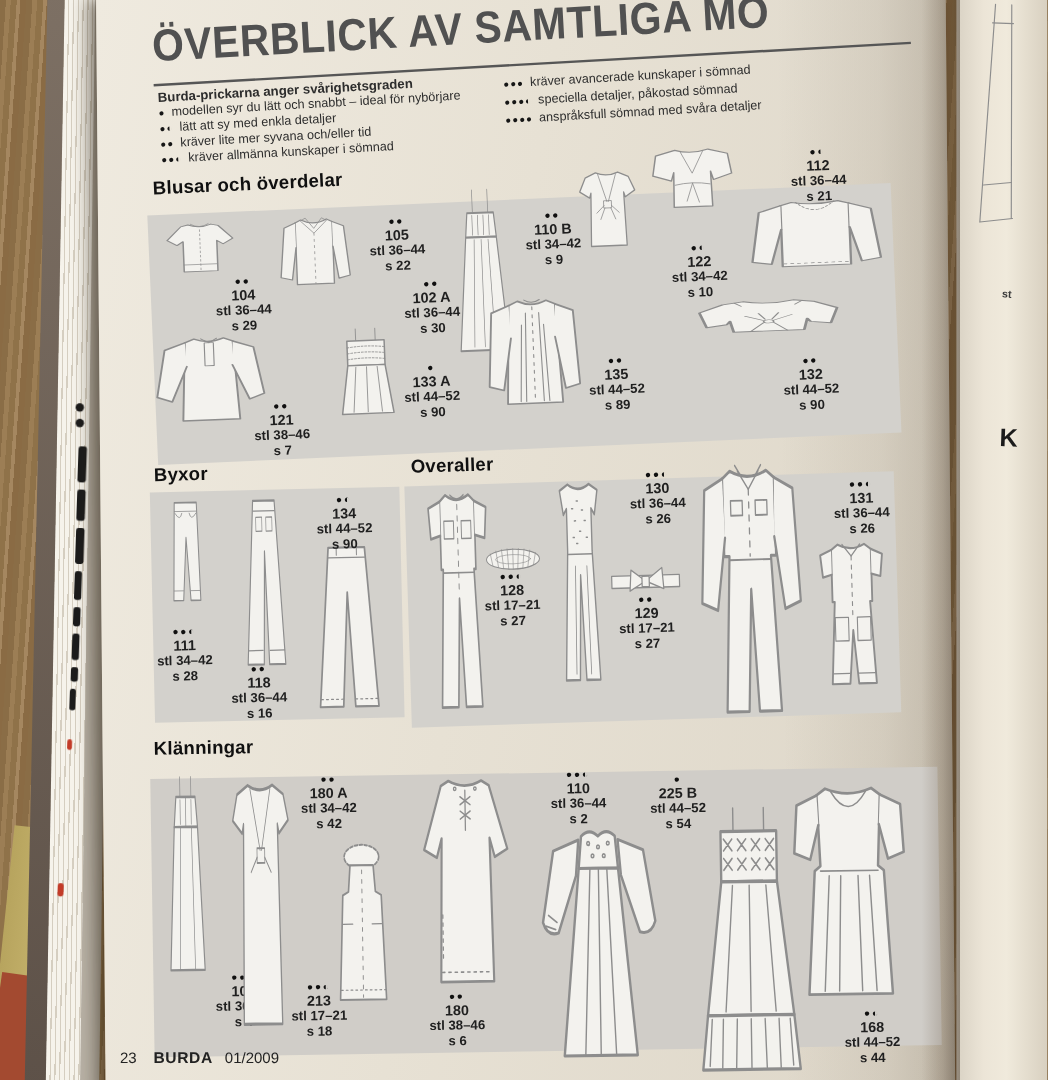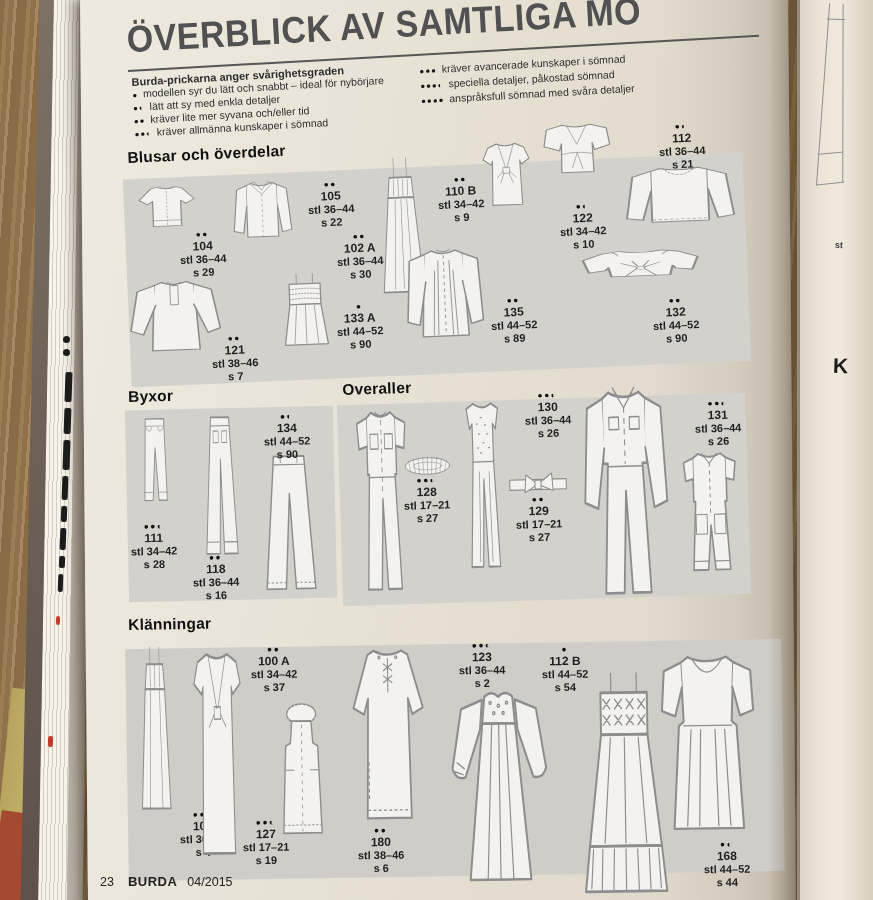--- a/index.html
+++ b/index.html
@@ -419,40 +419,40 @@
             <g class="sk">
               <path class="fl" d="M34,8 Q50,13 66,8 L80,13 86,27 74,34 72,29 75,137 25,137 28,29 26,34 14,27 20,13 Z"></path>
               <path class="th" d="M37,10 L49,43 M63,10 L51,43"></path>
               <rect class="th" x="45" y="42" width="10" height="8"></rect>
               <path class="th" d="M45,47 L37,55 M55,47 L63,55"></path>
             </g>
           </svg>
         </div>
         <div class="item-label" style="left: 274px; top: 645px; transform: translateX(-50%) rotate(-0.9deg);">
           <div class="d">●●</div>
-          <div class="n">100 A</div>
+          <div class="n">180 A</div>
           <div class="s">stl 34–42</div>
-          <div class="p">s 37</div>
+          <div class="p">s 42</div>
         </div>
         <div class="garment" style="left: 262px; top: 698px; width: 80px; height: 140px; transform: rotate(-0.9deg);">
           <svg viewBox="0 0 100 140" preserveAspectRatio="none">
             <g class="sk">
               <ellipse class="fl" cx="50" cy="16" rx="18" ry="10" stroke-dasharray="3,2"></ellipse>
               <path class="fl" d="M38,23 H62 L64,45 70,48 74,135 26,135 30,48 36,45 Z"></path>
               <path class="th" d="M50,27 V133" stroke-dasharray="3,5"></path>
               <path class="th" d="M30,72 h10 M60,72 h10"></path>
               <path class="th" d="M27,127 H73" stroke-dasharray="2,3"></path>
             </g>
           </svg>
         </div>
         <div class="item-label" style="left: 266px; top: 818px; transform: translateX(-50%) rotate(-0.9deg);">
           <div class="d">●●◐</div>
-          <div class="n">127</div>
+          <div class="n">213</div>
           <div class="s">stl 17–21</div>
-          <div class="p">s 19</div>
+          <div class="p">s 18</div>
         </div>
         <div class="garment" style="left: 336px; top: 640px; width: 105px; height: 186px; transform: rotate(-0.9deg);">
           <svg viewBox="0 0 100 140" preserveAspectRatio="none">
             <g class="sk">
               <path class="fl" d="M37,8 Q50,14 63,8 L69,11 83,51 73,56 69,44 71,134 29,134 31,44 27,56 17,51 31,11 Z"></path>
               <path class="th" d="M50,14 V39"></path>
               <path class="th" d="M46,18 L54,23 M54,18 L46,23 M46,27 L54,32 M54,27 L46,32"></path>
               <circle class="th" cx="42" cy="13" r="1"></circle>
               <circle class="th" cx="58" cy="13" r="1"></circle>
               <path class="th" d="M31,92 V120" stroke-dasharray="2,3"></path>
@@ -478,40 +478,40 @@
               <circle class="th" cx="50" cy="20" r="1"></circle>
               <circle class="th" cx="57" cy="18" r="1"></circle>
               <circle class="th" cx="46" cy="25" r="1"></circle>
               <circle class="th" cx="54" cy="25" r="1"></circle>
               <path class="th" d="M12,64 L19,66 M14,58 L20,62"></path>
             </g>
           </svg>
         </div>
         <div class="item-label" style="left: 482px; top: 641px; transform: translateX(-50%) rotate(-0.9deg);">
           <div class="d">●●◐</div>
-          <div class="n">123</div>
+          <div class="n">110</div>
           <div class="s">stl 36–44</div>
           <div class="p">s 2</div>
         </div>
         <div class="garment" style="left: 567px; top: 670px; width: 116px; height: 226px; transform: rotate(-0.9deg);">
           <svg viewBox="0 0 100 140" preserveAspectRatio="none">
             <g class="sk">
               <path class="th" d="M39,2 V14 M61,2 V14"></path>
               <path class="fl" d="M30,14 H70 V40 H30 Z"></path>
               <path class="th" d="M32,18 L38,24 M38,18 L32,24 M42,18 L48,24 M48,18 L42,24 M52,18 L58,24 M58,18 L52,24 M62,18 L68,24 M68,18 L62,24 M32,28 L38,34 M38,28 L32,34 M42,28 L48,34 M48,28 L42,34 M52,28 L58,34 M58,28 L52,34 M62,28 L68,34 M68,28 L62,34"></path>
               <path class="fl" d="M30,40 L19,109 81,109 70,40 Z"></path>
               <path class="th" d="M38,42 L32,107 M50,42 V107 M62,42 L68,107"></path>
               <path class="fl" d="M19,109 L15,137 85,137 81,109 Z"></path>
               <path class="th" d="M22,111 L20,135 M30,111 L29,136 M40,111 L39,136 M50,111 V136 M60,111 L61,136 M70,111 L71,136 M78,111 L80,135"></path>
             </g>
           </svg>
         </div>
         <div class="item-label" style="left: 565px; top: 645px; transform: translateX(-50%) rotate(-0.9deg);">
           <div class="d">●</div>
-          <div class="n">112 B</div>
+          <div class="n">225 B</div>
           <div class="s">stl 44–52</div>
           <div class="p">s 54</div>
         </div>
         <div class="garment" style="left: 648px; top: 646px; width: 120px; height: 192px; transform: rotate(-0.9deg);">
           <svg viewBox="0 0 100 140" preserveAspectRatio="none">
             <g class="sk">
               <path class="fl" d="M34,8 Q50,14 66,8 L72,12 70,55 74,58 79,133 21,133 26,58 30,55 28,12 Z"></path>
               <path class="fl" d="M28,12 L14,18 12,47 23,51 29,30"></path>
               <path class="fl" d="M72,12 L86,18 88,47 77,51 71,30"></path>
               <path class="th" d="M38,10 Q50,28 62,10"></path>
@@ -544,21 +544,21 @@
               <path class="th" d="M42,6 L50,15 58,6"></path>
               <path class="th" d="M50,15 V60" stroke-dasharray="3,4"></path>
               <rect class="th" x="34" y="62" width="12" height="18"></rect>
               <rect class="th" x="54" y="62" width="12" height="18"></rect>
               <path class="th" d="M31,105 H46 M54,105 H69"></path>
             </g>
           </svg>
         </div>
       </div>
     <div class="abs" id="footer">
-      <span>23</span><span class="mag">BURDA</span><span>04/2015</span>
+      <span>23</span><span class="mag">BURDA</span><span>01/2009</span>
     </div>
   </div>
 
   <div class="abs" id="next-page">
     <div id="np-sketch"><svg viewBox="0 0 60 200" preserveAspectRatio="none">
           <g class="sk">
             <path class="th" d="M22,4 L15,192 M36,4 L42,188 M15,192 L43,188"></path>
             <path class="th" d="M17,160 L41,157"></path>
             <path class="th" d="M20,20 L38,20"></path>
           </g>

